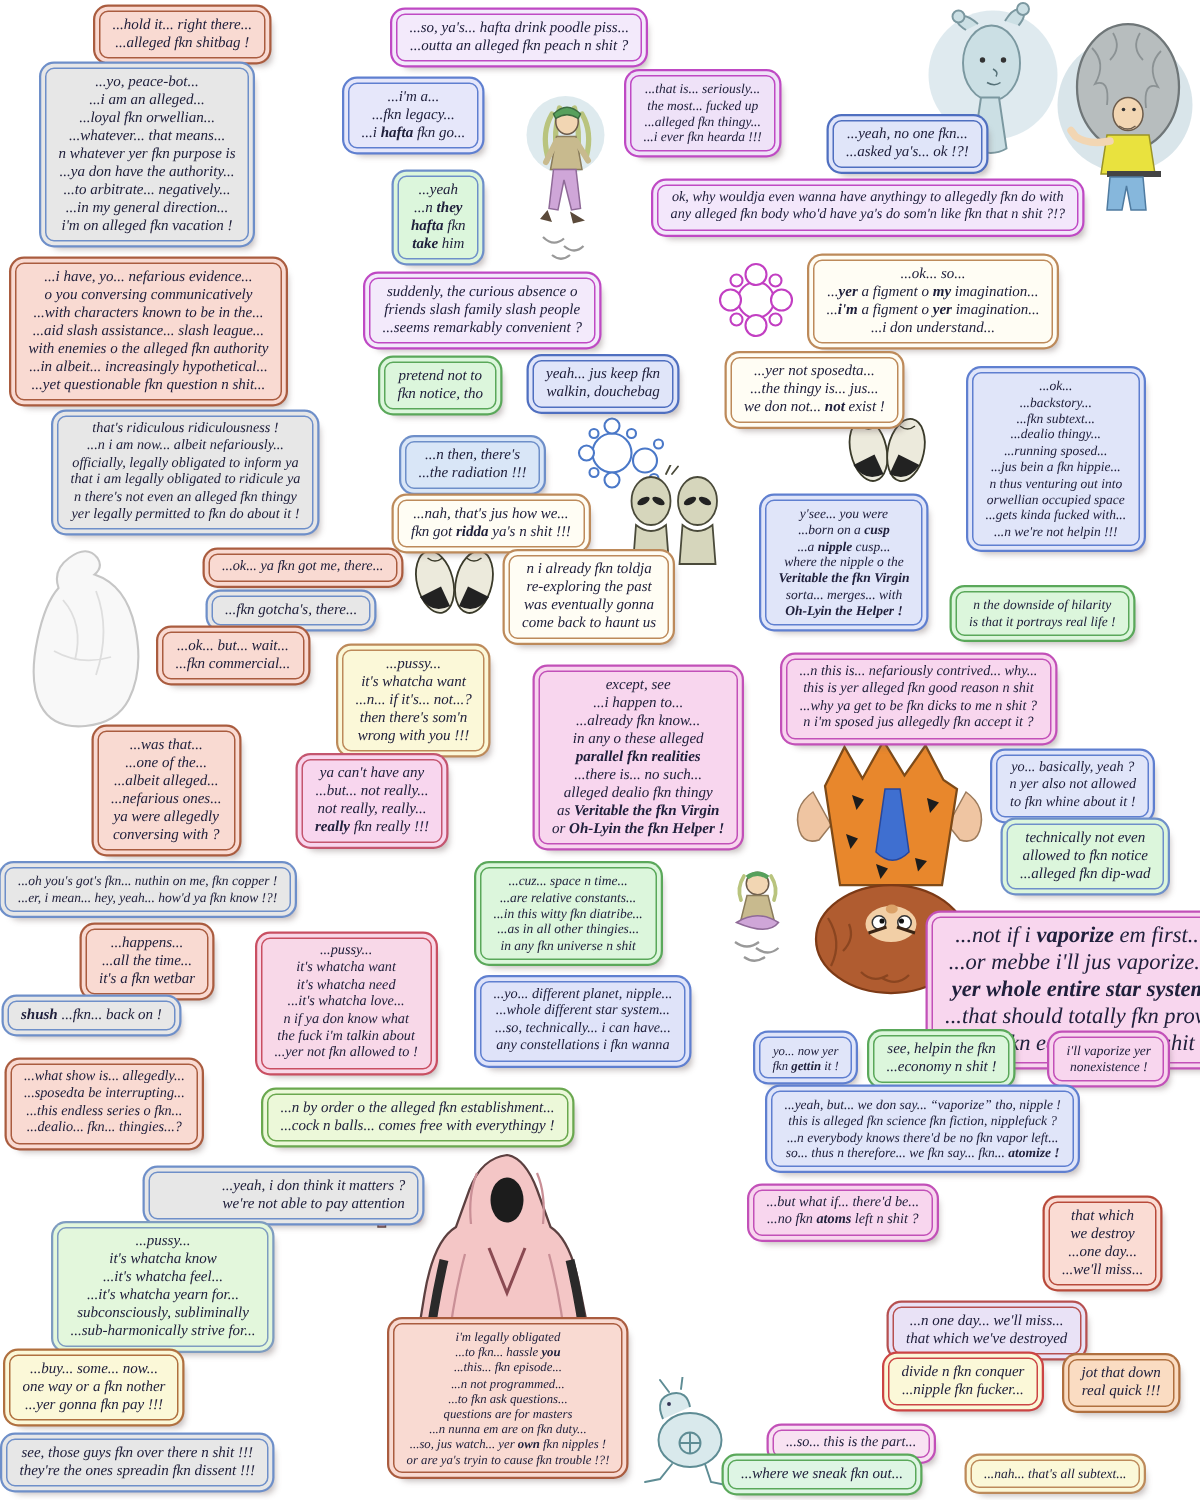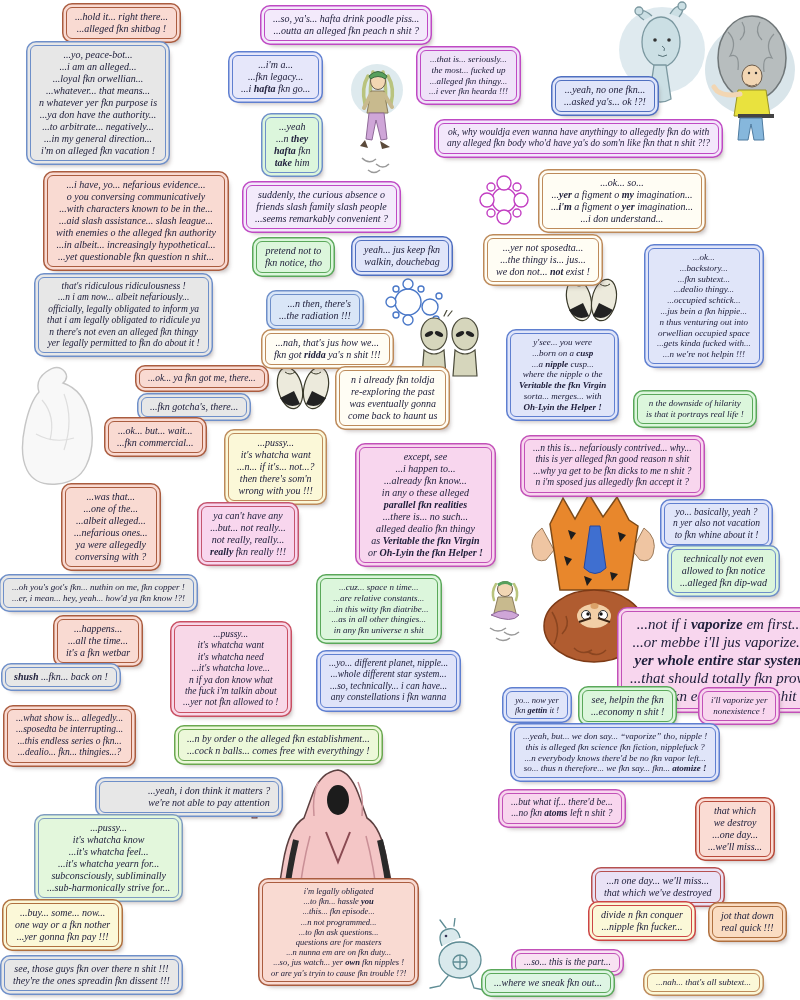--- a/index.html
+++ b/index.html
@@ -279,21 +279,21 @@
       <div class="bubble" style="left: 265px; top: 117px; --f: #dcf6dc; --b: #6e8fc9;">
         <div class="line">...yeah</div>
         <div class="line">...n <b>they</b></div>
         <div class="line"><b>hafta</b> fkn</div>
         <div class="line"><b>take</b> him</div>
       </div>
       <div class="bubble" style="left: 438px; top: 123px; --f: #f3e7fb; --b: #bf49c4; font-size: 9.5px;">
         <div class="line">ok, why wouldja even wanna have anythingy to allegedly fkn do with</div>
         <div class="line">any alleged fkn body who'd have ya's do som'n like fkn that n shit ?!?</div>
       </div>
-      <div class="bubble" style="left: 10px; top: 175px; margin-left: 37px; --f: #f9dad2; --b: #aa5c3f;">
+      <div class="bubble" style="left: 10px; top: 175px; --f: #f9dad2; --b: #aa5c3f;">
         <div class="line">...i have, yo... nefarious evidence...</div>
         <div class="line">o you conversing communicatively</div>
         <div class="line">...with characters known to be in the...</div>
         <div class="line">...aid slash assistance... slash league...</div>
         <div class="line">with enemies o the alleged fkn authority</div>
         <div class="line">...in albeit... increasingly hypothetical...</div>
         <div class="line">...yet questionable fkn question n shit...</div>
       </div>
       <div class="bubble" style="left: 542px; top: 173px; --f: #fffdf4; --b: #bd8a5a;">
         <div class="line">...ok... so...</div>
@@ -325,28 +325,28 @@
         <div class="line">officially, legally obligated to inform ya</div>
         <div class="line">that i am legally obligated to ridicule ya</div>
         <div class="line">n there's not even an alleged fkn thingy</div>
         <div class="line">yer legally permitted to fkn do about it !</div>
       </div>
       <div class="bubble" style="left: 648px; top: 248px; --f: #e0e5f9; --b: #5f7fd0; font-size: 9px;">
         <div class="line">...ok...</div>
         <div class="line">...backstory...</div>
         <div class="line">...fkn subtext...</div>
         <div class="line">...dealio thingy...</div>
-        <div class="line">...occupied schtick...</div>
+        <div class="line">...running sposed...</div>
         <div class="line">...jus bein a fkn hippie...</div>
         <div class="line">n thus venturing out into</div>
         <div class="line">orwellian occupied space</div>
         <div class="line">...gets kinda fucked with...</div>
         <div class="line">...n we're not helpin !!!</div>
       </div>
-      <div class="bubble" style="left: 270px; top: 294px; text-align: right; --f: #d9e6f7; --b: #6e8fc9;">
+      <div class="bubble" style="left: 270px; top: 294px; --f: #d9e6f7; --b: #6e8fc9;">
         <div class="line">...n then, there's</div>
         <div class="line">...the radiation !!!</div>
       </div>
       <div class="bubble" style="left: 265px; top: 333px; --f: #fffdf4; --b: #bd8a5a;">
         <div class="line">...nah, that's jus how we...</div>
         <div class="line">fkn got <b>ridda</b> ya's n shit !!!</div>
       </div>
       <div class="bubble" style="left: 510px; top: 333px; --f: #e0e5f9; --b: #5f7fd0; font-size: 9px;">
         <div class="line">y'see... you were</div>
         <div class="line">...born on a <b>cusp</b></div>
@@ -409,21 +409,21 @@
         <div class="line">conversing with ?</div>
       </div>
       <div class="bubble" style="left: 201px; top: 506px; --f: #f8d6ee; --b: #c4556f;">
         <div class="line">ya can't have any</div>
         <div class="line">...but... not really...</div>
         <div class="line">not really, really...</div>
         <div class="line"><b>really</b> fkn really !!!</div>
       </div>
       <div class="bubble" style="left: 664px; top: 503px; --f: #e0e5f9; --b: #5f7fd0; font-size: 9.5px;">
         <div class="line">yo... basically, yeah ?</div>
-        <div class="line">n yer also not vacation</div>
+        <div class="line">n yer also not allowed</div>
         <div class="line">to fkn whine about it !</div>
       </div>
       <div class="bubble" style="left: 671px; top: 549px; --f: #dcf6dc; --b: #6e8fc9;">
         <div class="line">technically not even</div>
         <div class="line">allowed to fkn notice</div>
         <div class="line">...alleged fkn dip-wad</div>
       </div>
       <div class="bubble" style="left: 3px; top: 578px; --f: #e7e7e7; --b: #6e8fc9; font-size: 9px;">
         <div class="line">...oh you's got's fkn... nuthin on me, fkn copper !</div>
         <div class="line">...er, i mean... hey, yeah... how'd ya fkn know !?!</div>

